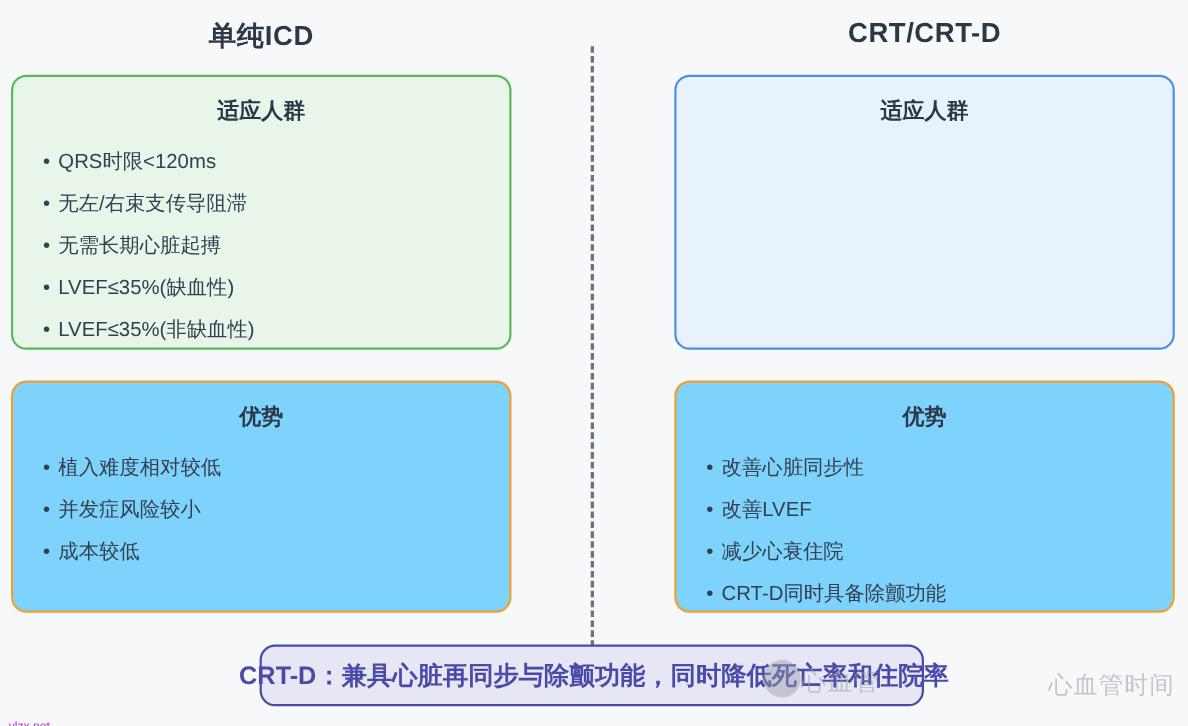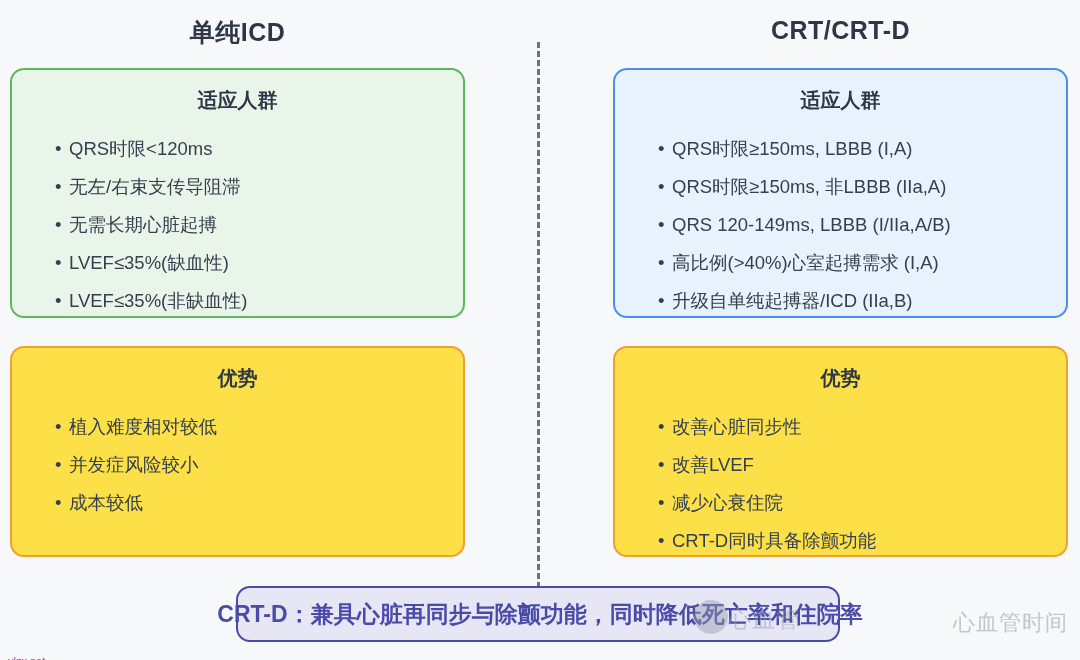--- a/index.html
+++ b/index.html
@@ -51,21 +51,21 @@
   }
   .card-title {
     text-align: center;
     font-size: 20px;
     font-weight: bold;
     color: #2d3748;
     margin-top: 17px;
     margin-bottom: 14px;
   }
   .bullets {
-    margin: 16px;
+    margin: 0;
     padding: 0 0 0 27px;
     list-style: none;
   }
   .bullets li {
     position: relative;
     font-size: 18.5px;
     line-height: 38px;
     color: #34404f;
     white-space: nowrap;
     padding-left: 14px;
@@ -82,21 +82,21 @@
   
   .card.green {
     background: #eaf5ea;
     border: 2px solid #5cb85c;
   }
   .card.blue {
     background: #e8f2fc;
     border: 2px solid #4a90e8;
   }
   .card.orange {
-    background: #fde047;
+    background: #7dd3fc;
     border: 2px solid #f0a030;
   }
 
   
   #card-icd-indications { left: 10px;  top: 68px;  width: 455px; height: 250px; }
   #card-crt-indications { left: 613px; top: 68px;  width: 455px; height: 250px; }
   #card-icd-advantages  { left: 10px;  top: 346px; width: 455px; height: 211px; }
   #card-crt-advantages  { left: 613px; top: 346px; width: 455px; height: 211px; }
 
   
@@ -182,27 +182,20 @@
       <li>QRS时限&lt;120ms</li>
       <li>无左/右束支传导阻滞</li>
       <li>无需长期心脏起搏</li>
       <li>LVEF≤35%(缺血性)</li>
       <li>LVEF≤35%(非缺血性)</li>
     </ul>
   </div>
 
   <div class="card blue" id="card-crt-indications">
     <div class="card-title">适应人群</div>
-    <ul class="bullets">
-      <li>QRS时限≥150ms, LBBB (I,A)</li>
-      <li>QRS时限≥150ms, 非LBBB (IIa,A)</li>
-      <li>QRS 120-149ms, LBBB (I/IIa,A/B)</li>
-      <li>高比例(&gt;40%)心室起搏需求 (I,A)</li>
-      <li>升级自单纯起搏器/ICD (IIa,B)</li>
-    </ul>
   </div>
 
   <div class="card orange" id="card-icd-advantages">
     <div class="card-title">优势</div>
     <ul class="bullets">
       <li>植入难度相对较低</li>
       <li>并发症风险较小</li>
       <li>成本较低</li>
     </ul>
   </div>

